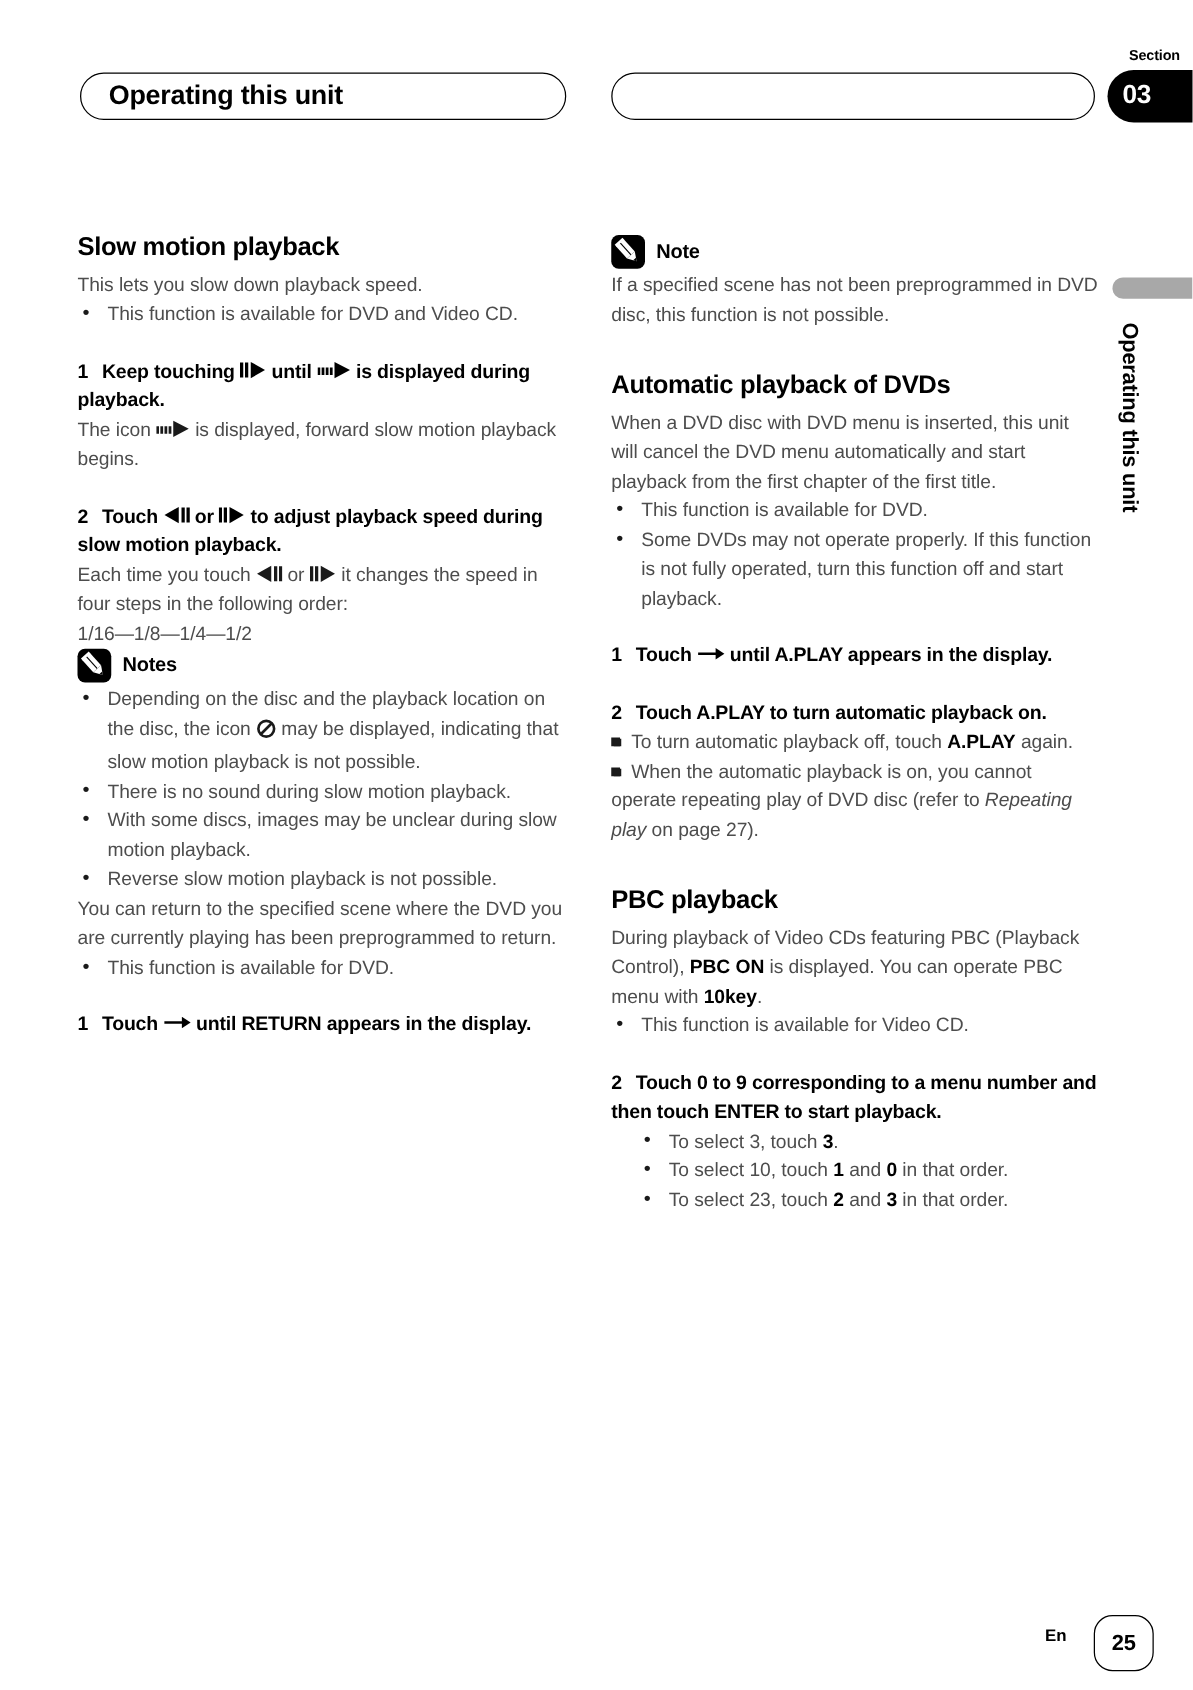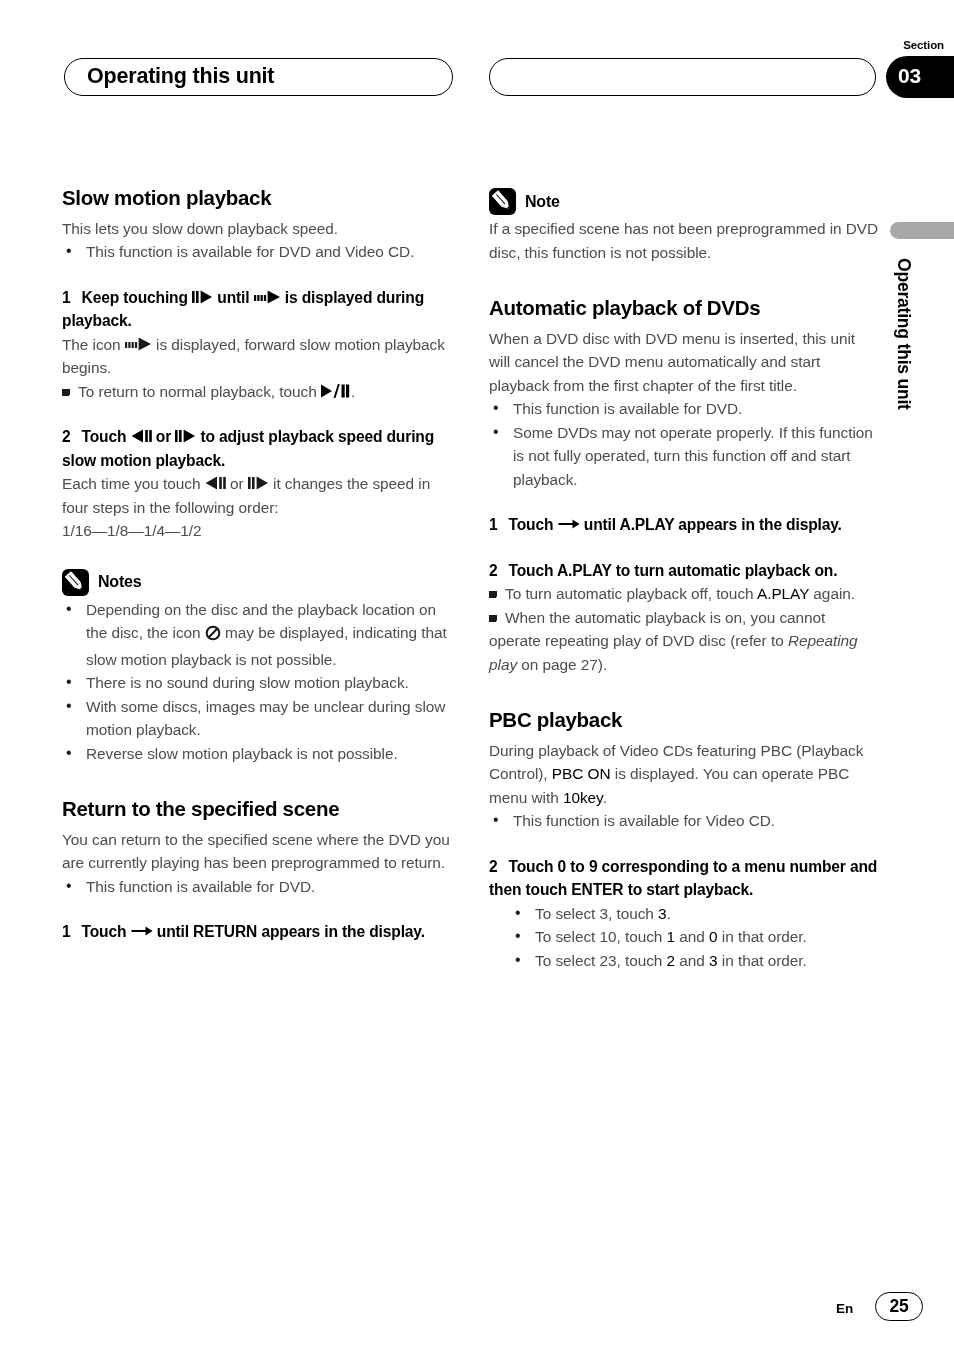--- a/index.html
+++ b/index.html
@@ -141,28 +141,27 @@
   ul.squares.flush > li .mk {
     display: inline-block;
     width: 7px; height: 7px;
     background: #1a1a1a;
     margin-right: 9px;
     vertical-align: 1px;
   }
   ul.dots.indent > li { padding-left: 46px; }
   ul.dots.indent > li::before { left: 26px; }
 
-  b.bk { color: #000; font-weight: normal; }
+  b.bk { color: #000; font-weight: bold; }
   i.it { font-style: italic; }
 
   
   .note-head {
     display: flex;
     align-items: center;
-    margin-top: 26px;
     margin-bottom: 2px;
   }
   .note-icon {
     width: 27px; height: 27px;
     background: #000;
     border-radius: 6px;
     position: relative;
     flex: 0 0 auto;
     overflow: hidden;
   }
@@ -185,21 +184,21 @@
   .foot-lang {
     position: absolute;
     left: 836px; top: 16px;
     font-size: 13.5px;
     font-weight: bold;
     color: #000;
   }
   .page-pill {
     position: absolute;
     left: 875px; top: 7px;
-    width: 48px; height: 29px;
+    width: 48px; height: 45px;
     border: 1.4px solid #000;
     border-radius: 15px;
     background: #fff;
   }
   .page-num {
     position: absolute;
     left: 0; right: 0; top: 50%;
     transform: translateY(-52%);
     text-align: center;
     font-size: 17.5px;
@@ -254,29 +253,20 @@
     <span>The icon</span>
     <span class="gl"><svg width="27" height="14" viewBox="0 0 27 14">
           <rect x="0" y="5" width="2.2" height="6" fill="#1a1a1a"></rect>
           <rect x="3.3" y="5" width="2.2" height="6" fill="#1a1a1a"></rect>
           <rect x="6.6" y="5" width="2.2" height="6" fill="#1a1a1a"></rect>
           <rect x="9.9" y="5" width="2.2" height="6" fill="#1a1a1a"></rect>
           <polygon points="13.6,0.5 26,7 13.6,13.5" fill="#1a1a1a"></polygon>
         </svg></span>
     <span>is displayed, forward slow motion playback begins.</span>
   </p>
-  <ul class="squares flush">
-    <li><span class="mk"></span><span>To return to normal playback, touch</span>
-      <span class="gl"><svg width="30" height="14" viewBox="0 0 30 14">
-            <polygon points="0,0.5 11,7 0,13.5" fill="#000"></polygon>
-            <path d="M13.5 14 L18 -0.5" stroke="#000" stroke-width="1.9" fill="none"></path>
-            <rect x="20.5" y="0.5" width="3.2" height="13" fill="#000"></rect>
-            <rect x="25" y="0.5" width="3.2" height="13" fill="#000"></rect>
-          </svg></span><span>.</span></li>
-  </ul>
 
   <p class="step">
     <span class="num">2</span><span>Touch</span>
     <span class="gl"><svg width="21" height="14" viewBox="0 0 21 14">
           <polygon points="12,0.5 0.6,7 12,13.5" fill="#000"></polygon>
           <rect x="14.2" y="1" width="2.6" height="12" fill="#000"></rect>
           <rect x="18.2" y="1" width="2.6" height="12" fill="#000"></rect>
         </svg></span>
     <span>or</span>
     <span class="gl"><svg width="21" height="14" viewBox="0 0 21 14">
@@ -324,21 +314,20 @@
             <circle cx="8" cy="8" r="6.3" fill="none" stroke="#1a1a1a" stroke-width="2.1"></circle>
             <line x1="3.6" y1="12.4" x2="12.4" y2="3.6" stroke="#1a1a1a" stroke-width="2.1"></line>
           </svg></span>
       <span>may be displayed, indicating that slow motion playback is not possible.</span>
     </li>
     <li>There is no sound during slow motion playback.</li>
     <li>With some discs, images may be unclear during slow motion playback.</li>
     <li>Reverse slow motion playback is not possible.</li>
   </ul>
 
-  <h2 class="sec-title gap">Return to the specified scene</h2>
   <p class="body">You can return to the specified scene where the DVD you are currently playing has been preprogrammed to return.</p>
   <ul class="dots">
     <li>This function is available for DVD.</li>
   </ul>
   <p class="step">
     <span class="num">1</span><span>Touch</span>
     <span class="gl"><svg width="22" height="14" viewBox="0 0 22 14">
           <line x1="0.5" y1="7" x2="17" y2="7" stroke="#000" stroke-width="2"></line>
           <polygon points="14.5,2.4 21.5,7 14.5,11.6" fill="#000"></polygon>
         </svg></span>

